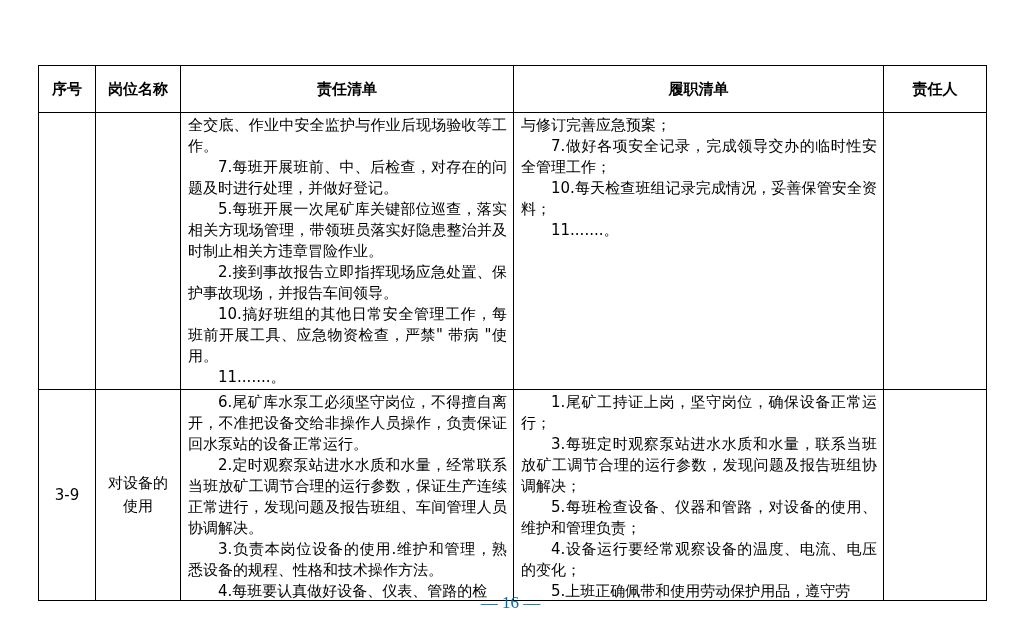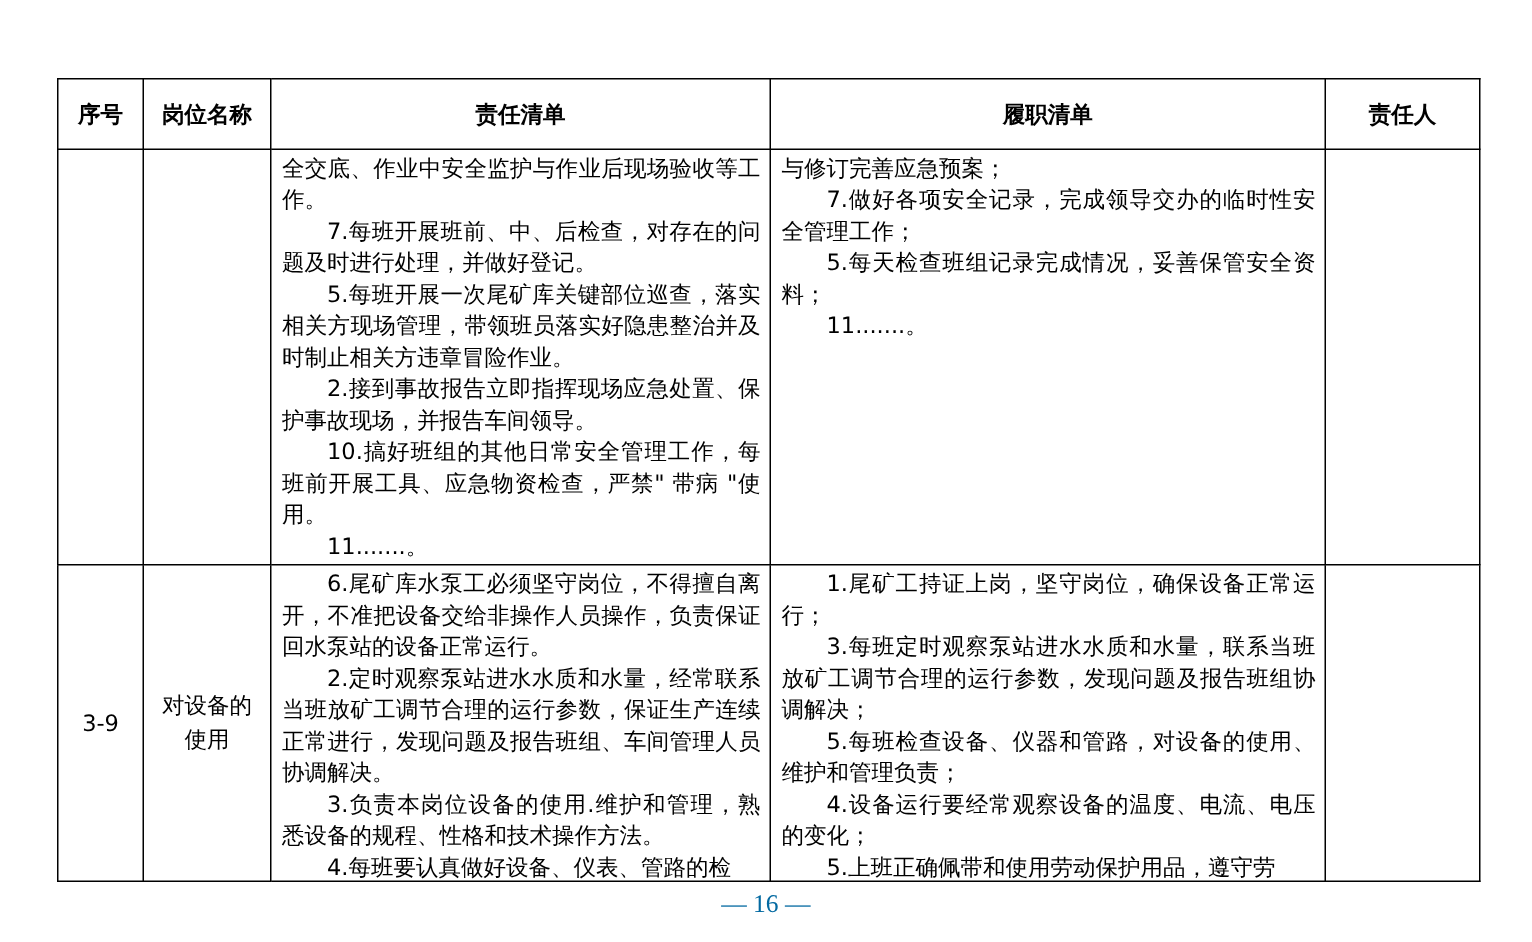--- a/index.html
+++ b/index.html
@@ -14,21 +14,21 @@
   }
   .page {
     position: relative;
     width: 1021px;
     height: 628px;
     background: #ffffff;
   }
   table.doc-table {
     position: absolute;
     left: 38px;
-    top: 52px;
+    top: 65px;
     border-collapse: collapse;
     table-layout: fixed;
     width: 948px;
   }
   .doc-table td, .doc-table th {
     border: 1px solid #000000;
     padding: 0;
     vertical-align: top;
     overflow: hidden;
   }
@@ -121,21 +121,21 @@
           <p class="para">5.每班开展一次尾矿库关键部位巡查，落实相关方现场管理，带领班员落实好隐患整治并及时制止相关方违章冒险作业。</p>
           <p class="para">2.接到事故报告立即指挥现场应急处置、保护事故现场，并报告车间领导。</p>
           <p class="para">10.搞好班组的其他日常安全管理工作，每班前开展工具、应急物资检查，严禁" 带病 "使用。</p>
           <p class="para">11.......。</p>
         </div>
       </td>
       <td>
         <div class="clip h1">
           <p class="para cont">与修订完善应急预案；</p>
           <p class="para">7.做好各项安全记录，完成领导交办的临时性安全管理工作；</p>
-          <p class="para">5.每天检查班组记录完成情况，妥善保管安全资料；</p>
+          <p class="para">10.每天检查班组记录完成情况，妥善保管安全资料；</p>
           <p class="para">11.......。</p>
         </div>
       </td>
       <td class="center-cell"></td>
     </tr>
 
     <tr class="row-2">
       <td class="center-cell">3-9</td>
       <td class="center-cell">
         <span class="pos-text">对设备的使用</span>

